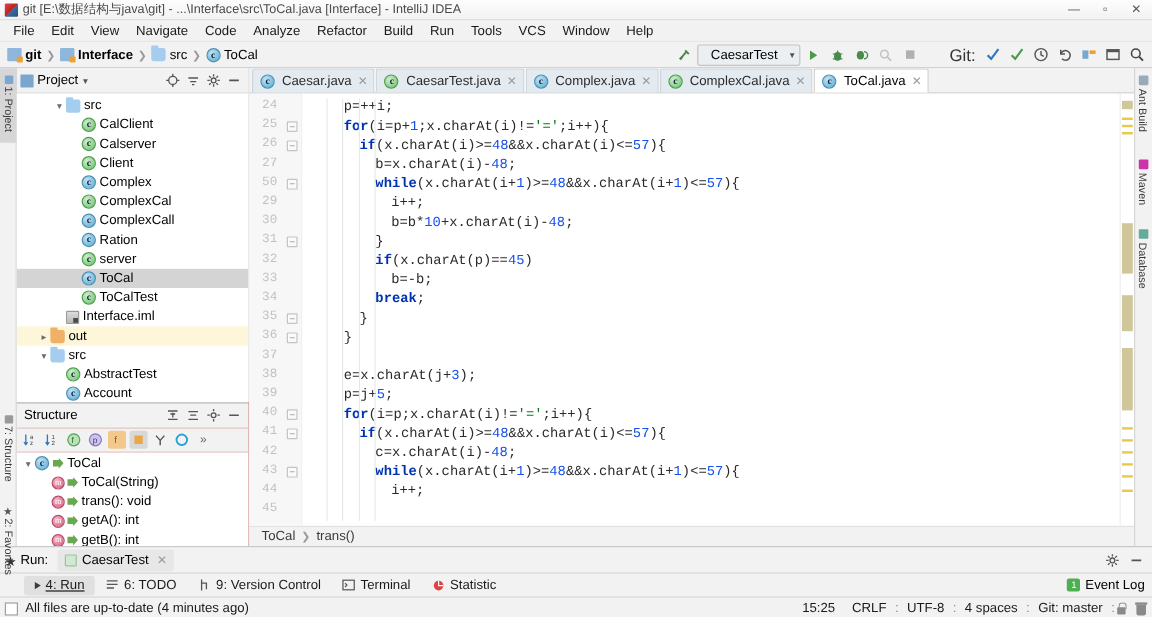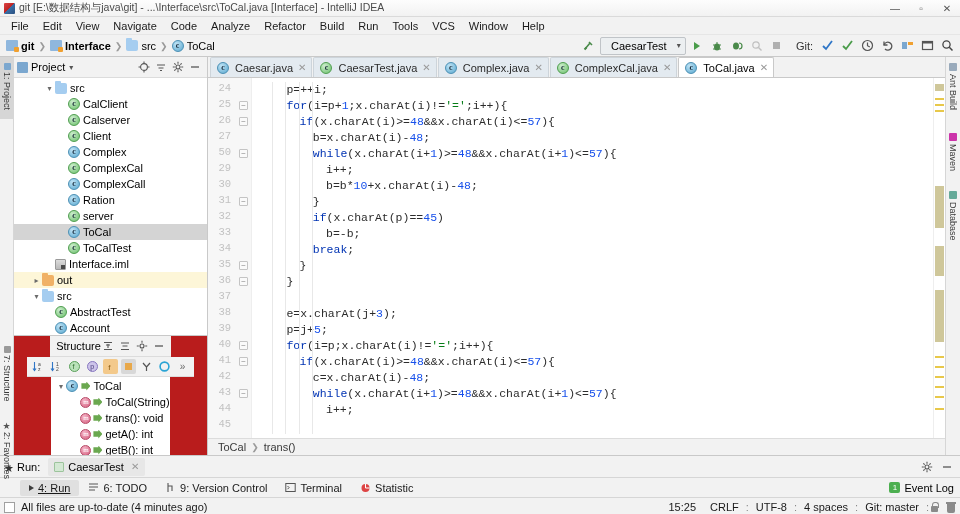--- a/index.html
+++ b/index.html
@@ -54,21 +54,21 @@
     background: radial-gradient(circle at 35% 30%, #bfe3f5, #5aa8cf);
     border:1px solid #4b90b5; color:#123; font-size:8px; line-height:10px; text-align:center;
     font-family:"Liberation Serif", serif; font-weight:bold; }
   .cicon.green { background: radial-gradient(circle at 35% 30%, #cdeecd, #6bbf6b); border-color:#4f9e4f; }
 
   .toolbar-right { margin-left:auto; display:flex; align-items:center; gap:2px; padding-right:4px; }
   .tb-btn { width:18px;height:18px; display:flex;align-items:center;justify-content:center; }
   .runcombo { height:18px; min-width:86px; background:#eceff1; border:1px solid #c0c4c8;
     border-radius:2px; display:flex; align-items:center; padding:0 4px; font-size:11px; gap:4px; }
   .runcombo .lbl { flex:1; text-align:center; }
-  .gitlabel { font-size:11px; color:#333; margin:0 3px 0 8px; }
+  .gitlabel { font-size:14px; color:#333; margin:0 3px 0 22px; }
 
   
   .body-row { display:flex; height:398px; }
 
   
   .vstrip { width:14px; background:#f2f2f2; border-right:1px solid #d6d6d6;
     position:relative; flex:0 0 14px; }
   .vtab { position:absolute; left:0; width:14px; writing-mode:vertical-rl;
     font-size:9px; color:#3a3a3a; text-align:center; padding:4px 0; white-space:nowrap;
     display:flex; align-items:center; }
@@ -97,21 +97,21 @@
   .twist { width:11px; text-align:center; color:#6b6b6b; font-size:8px; flex:0 0 11px;}
   .indent { display:inline-block; flex:0 0 auto;}
 
   .iml-ico { width:11px;height:11px;margin-right:3px;flex:0 0 auto;
     background:linear-gradient(#dcdcdc,#b8b8b8); border:1px solid #9a9a9a; border-radius:1px;position:relative;}
   .iml-ico:after{content:"";position:absolute;right:0;bottom:0;width:4px;height:4px;background:#4a4a4a;}
   .folder-orange { background:#f0b166 !important; }
   .folder-orange:before { background:#f0b166 !important; }
 
   
-  .structwin { height:120px; flex:0 0 120px; border-top:1px solid #c9c9c9; display:flex; flex-direction:column; background:#b91c1c;align-items:center;}
+  .structwin { height:120px; flex:0 0 120px; border-top:1px solid #c9c9c9; display:flex; flex-direction:column; background:#b91c1c;}
   .struct-toolbar { height:20px; background:#f2f2f2; border-bottom:1px solid #dcdcdc;
     display:flex; align-items:center; gap:3px; padding:0 4px; flex:0 0 20px;}
   .sbtn { width:15px;height:15px;display:flex;align-items:center;justify-content:center;font-size:9px;color:#444;border-radius:2px;}
   .sbtn.on { background:#f3c98b; }
   .sbtn.on2 { background:#d8d8d8; }
   .mico { width:11px;height:11px;border-radius:50%;margin-right:2px;flex:0 0 auto;
     background: radial-gradient(circle at 35% 30%, #f5b5c8, #d4607f); border:1px solid #b84b68;
     color:#fff; font-size:7px; line-height:9px; text-align:center; font-family:"Liberation Serif",serif;}
   .greenarrow { width:9px;height:9px;margin-right:3px;flex:0 0 auto;
     background:#6aa84f; clip-path: polygon(0 20%, 55% 20%, 55% 0, 100% 50%, 55% 100%, 55% 80%, 0 80%);}
@@ -132,21 +132,21 @@
   .lnum { position:absolute; right:20px; font-size:10.5px; color:#c2c2c2;
     font-family:"Liberation Mono", monospace; text-align:right; }
   .foldmark { position:absolute; right:2px; width:11px; height:11px; color:#b0b0b0; font-size:9px;
     display:flex; align-items:center; justify-content:center;}
   .foldbox { width:9px;height:9px;border:1px solid #c4c4c4; background:#fafafa; border-radius:1px;
     display:flex;align-items:center;justify-content:center; font-size:8px; line-height:1; color:#8a8a8a;}
 
   .code { flex:1; position:relative; font-family:"Liberation Mono", monospace;
     font-size:11.5px; overflow:hidden; background:#fff; }
   .cline { position:absolute; left:0; white-space:pre; line-height:16px; height:16px; color:#2b2b2b;}
-  .kw { color:#0033b3; font-weight:normal; }
+  .kw { color:#0033b3; font-weight:bold; }
   .num { color:#1750eb; }
   .str { color:#067d17; }
   .guide { position:absolute; width:1px; background:#e8e8e8; }
 
   
   .markerbar { width:12px; flex:0 0 12px; background:#fff; border-left:1px solid #eee; position:relative;}
   .mk { position:absolute; left:1px; width:9px; height:2px; background:#e8c84a;}
   .mk.blk { width:9px; background:#cfc79a; }
 
   .breadcrumbbar { height:17px; flex:0 0 17px; background:#f2f2f2; border-top:1px solid #dcdcdc;

